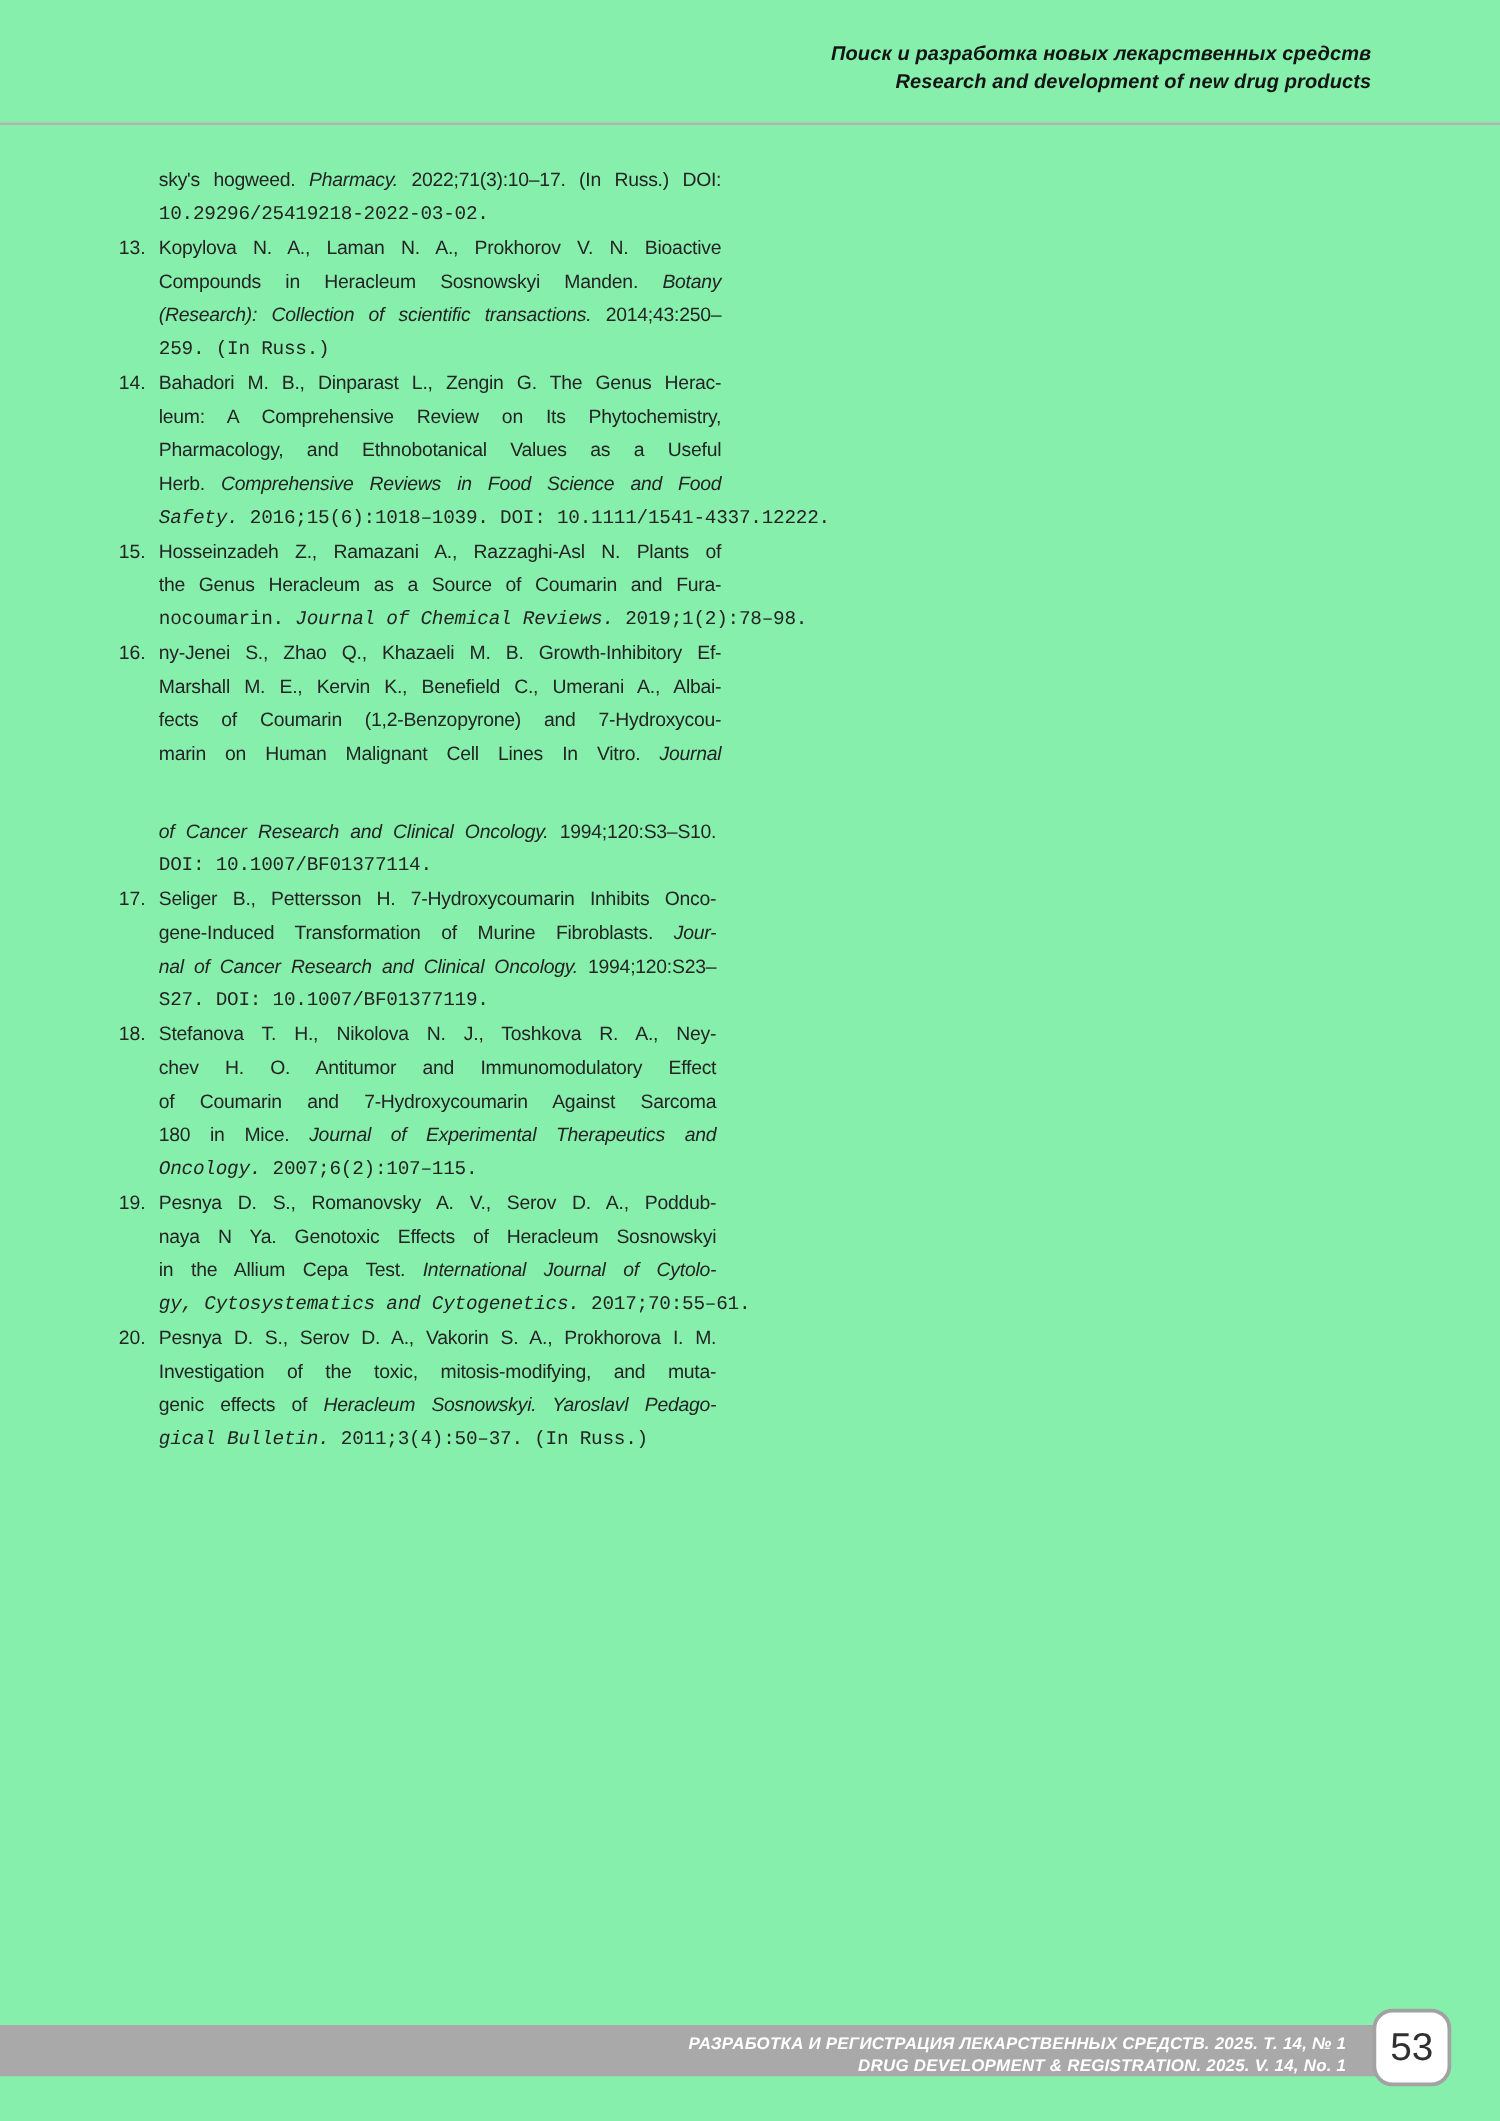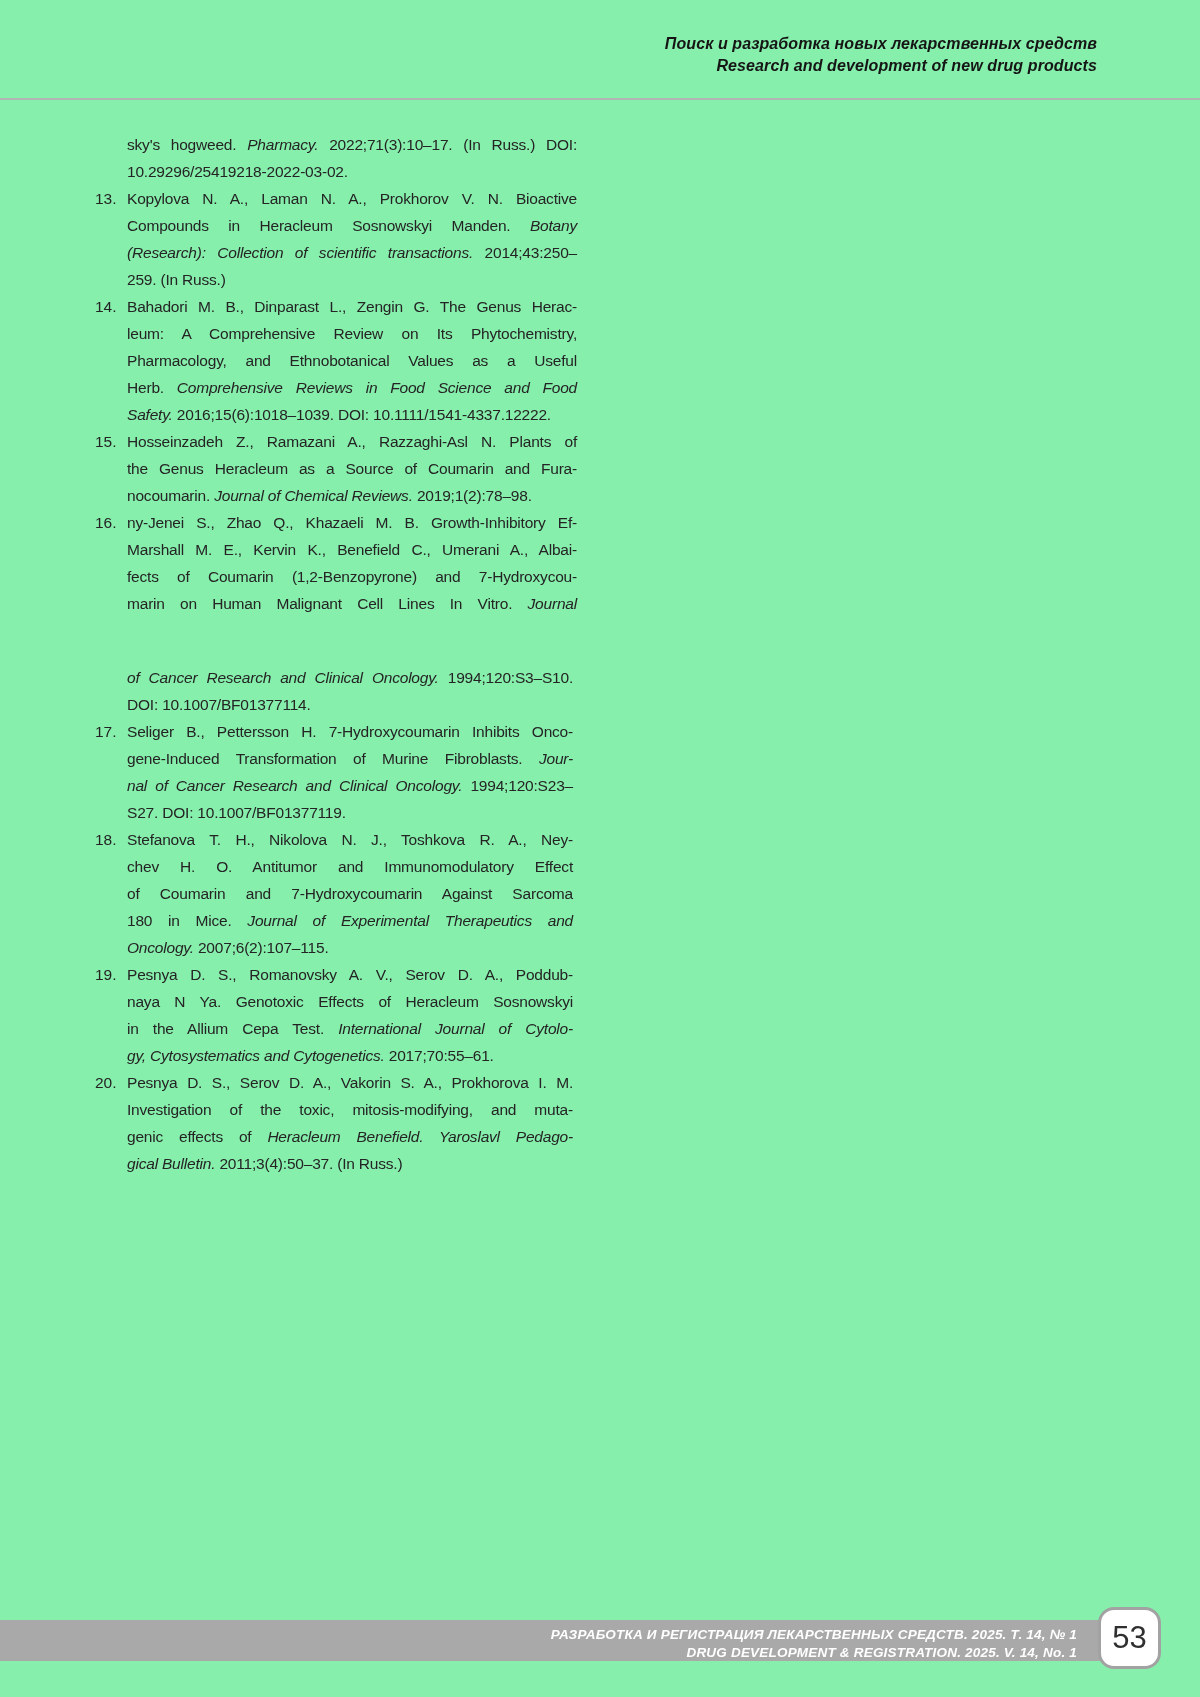--- a/index.html
+++ b/index.html
@@ -29,35 +29,35 @@
     background: #b3b3b3;
   }
   
   .content {
     position: absolute; left: 95px; top: 131px;
     display: flex; gap: 35px;
     color: #242424;
     flex-direction: column;
   }
   .col { width: 482px; }
-  .col.right { width: 478px; margin-top: 12px; }
+  .col.right { width: 478px; }
   .ref-item { position: relative; padding-left: 32px; }
   .ref-num {
     position: absolute; left: 0; top: 0;
     font-size: 15.5px; line-height: 27px;
   }
   .ref-line {
     font-size: 15.5px; line-height: 27px; height: 27px;
     letter-spacing: -0.2px;
     white-space: nowrap;
     text-align: justify;
     text-align-last: justify;
     text-justify: inter-word;
   }
-  .ref-line.last { text-align-last: left; }
+  .ref-line.last { text-align-last: left; font-family: Liberation Mono, monospace; }
   .it { font-style: italic; }
   
   .footer-bar {
     position: absolute; left: 0; top: 1620px;
     width: 1129px; height: 41px;
     background: #a9a9a9;
     display: flex; align-items: flex-end; justify-content: flex-end;
   }
   .footer-lines {
     text-align: right; padding-right: 52px;
@@ -146,21 +146,21 @@
           <span class="ref-num">19.</span>
           <div class="ref-line"><span>Pesnya D. S., Romanovsky A. V., Serov D. A., Poddub-</span></div>
           <div class="ref-line"><span>naya N Ya. Genotoxic Effects of Heracleum Sosnowskyi</span></div>
           <div class="ref-line"><span>in the Allium Cepa Test. </span><span class="it">International Journal of Cytolo-</span></div>
           <div class="ref-line last"><span class="it">gy, Cytosystematics and Cytogenetics.</span><span> 2017;70:55–61.</span></div>
         </div>
         <div class="ref-item">
           <span class="ref-num">20.</span>
           <div class="ref-line"><span>Pesnya D. S., Serov D. A., Vakorin S. A., Prokhorova I. M.</span></div>
           <div class="ref-line"><span>Investigation of the toxic, mitosis-modifying, and muta-</span></div>
-          <div class="ref-line"><span>genic effects of </span><span class="it">Heracleum Benefield. Yaroslavl Pedago-</span></div>
+          <div class="ref-line"><span>genic effects of </span><span class="it">Heracleum Sosnowskyi. Yaroslavl Pedago-</span></div>
           <div class="ref-line last"><span class="it">gical Bulletin.</span><span> 2011;3(4):50–37. (In Russ.)</span></div>
         </div>
       </div>
   </div>
 
   <div class="footer-bar">
     <div class="footer-lines">
       <div>РАЗРАБОТКА И РЕГИСТРАЦИЯ ЛЕКАРСТВЕННЫХ СРЕДСТВ. 2025. Т. 14, № 1</div>
       <div>DRUG DEVELOPMENT &amp; REGISTRATION. 2025. V. 14, No. 1</div>
     </div>

